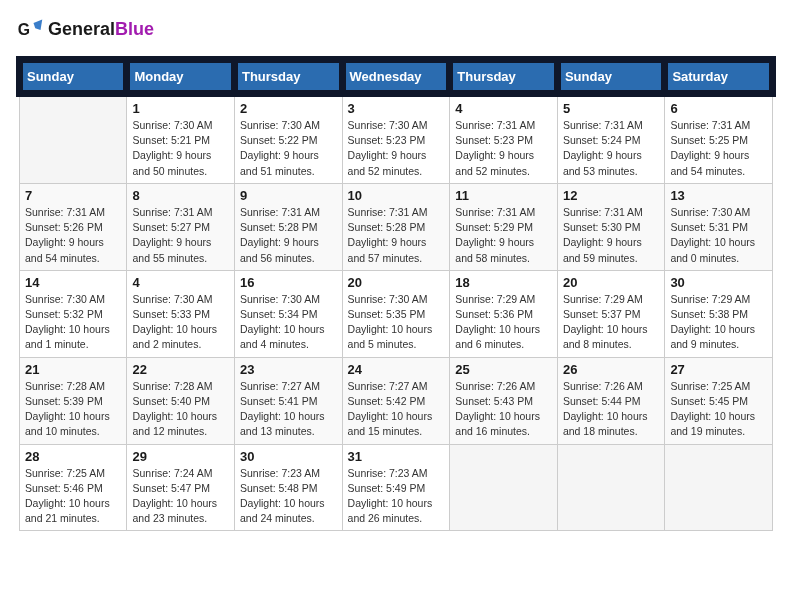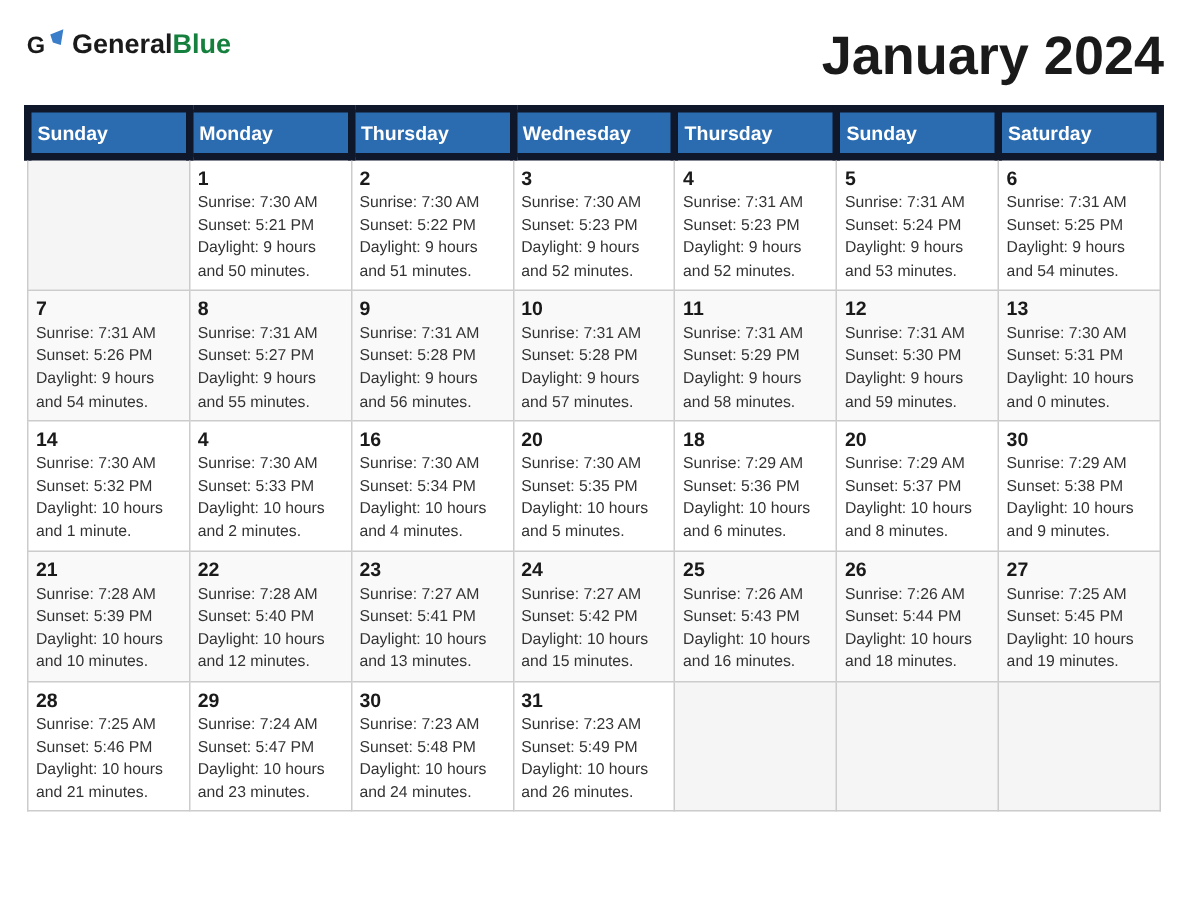--- a/index.html
+++ b/index.html
@@ -20,21 +20,21 @@
       display: flex;
       align-items: center;
       gap: 4px;
     }
     .logo-text {
       font-size: 18px;
       font-weight: bold;
       color: #1a1a1a;
       line-height: 1.2;
     }
-    .logo-text .blue { color: #15803d; }
+    .logo-text .blue { color: #a21caf; }
     .logo-icon {
       width: 28px;
       height: 28px;
     }
     .title-block { text-align: right; }
     .month-title {
       font-size: 36px;
       font-weight: bold;
       color: #1a1a1a;
     }
@@ -47,21 +47,21 @@
       border-collapse: collapse;
       border: 1px solid #ccc;
     }
     .calendar th {
       background: #2b6cb0;
       color: #fff;
       font-size: 13px;
       font-weight: bold;
       padding: 6px 4px;
       text-align: left;
-      border: 5px solid #0f172a;
+      border: 7px solid #0f172a;
     }
     .calendar td {
       border: 1px solid #ccc;
       vertical-align: top;
       padding: 4px 5px;
       width: 108px;
       min-height: 80px;
       background: #fff;
       font-size: 11px;
       color: #333;
@@ -90,21 +90,20 @@
       <text x="2" y="22" font-size="18" font-weight="bold" fill="#1a1a1a">G</text>
       <path d="M20,8 L30,4 L28,16 L22,14 Z" fill="#3a7dc9"></path>
     </svg>
     <div>
       <div class="logo-text">
         <span>General</span><span class="blue">Blue</span>
       </div>
     </div>
   </div>
   <div class="title-block">
-    <div class="month-title">January 2024</div>
   </div>
 </div>
 
 <table class="calendar">
   <thead>
     <tr id="weekday-header">
         <th>Sunday</th>
         <th>Monday</th>
         <th>Thursday</th>
         <th>Wednesday</th>

